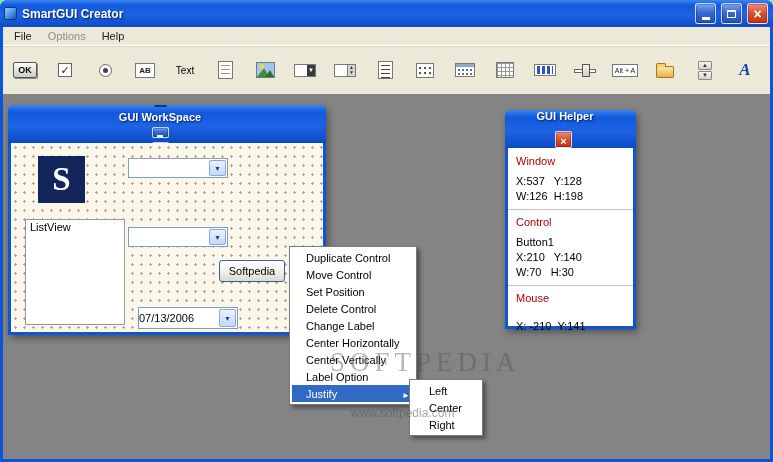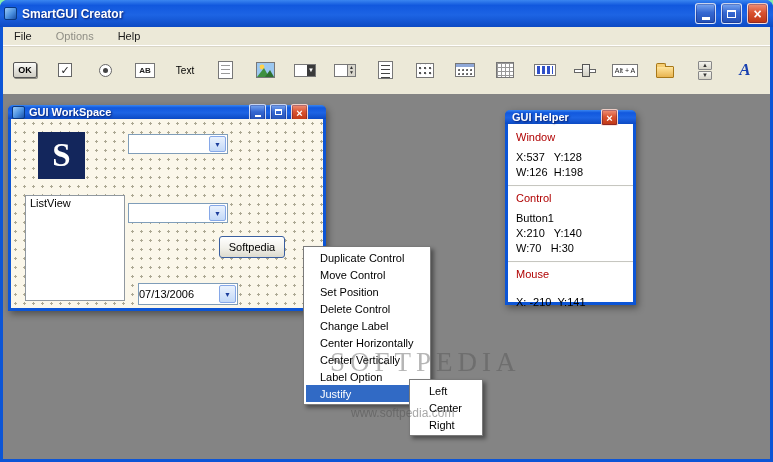--- a/index.html
+++ b/index.html
@@ -19,21 +19,21 @@
   .cap-btn { width:21px; height:21px; border-radius:3px; border:1px solid rgba(255,255,255,.75);
              display:flex; align-items:center; justify-content:center; cursor:default;
              background:linear-gradient(180deg,#7BA7F0,#3568D2 45%,#2450B4);
              box-shadow:inset 0 0 0 1px rgba(0,0,80,.25); }
   .cap-btn.close { background:linear-gradient(180deg,#F0927A,#DA5330 45%,#BE3614); }
   .g-min { width:8px; height:3px; background:#fff; margin-top:9px; }
   .g-max { width:9px; height:8px; border:1px solid #fff; border-top-width:2px; }
   .g-close::after { content:"×"; color:#fff; font-size:14px; font-weight:bold; line-height:1; }
 
   .menubar { height:18px; background:#ECE9D8; display:flex; align-items:center;
-             padding-left:3px; font-size:11px; color:#1a1a1a;gap:8px; }
+             padding-left:3px; font-size:11px; color:#1a1a1a; }
   .menu-item { padding:2px 8px; }
   .menu-item.dim { color:#8f8e85; }
 
   .toolbar { height:49px; background:#ECE9D8; border-top:1px solid #fff;
              box-shadow:inset 0 1px 0 #d9d5c6; display:flex; align-items:center; padding-left:2px; }
   .tbtn { width:40px; height:42px; display:flex; align-items:center; justify-content:center; }
 
   
   .ok-chip { font-size:9px; font-weight:bold; color:#000; border:1px solid #555; border-radius:2px;
              background:linear-gradient(#FBFBF8,#CFCDC2); padding:2px 4px; box-shadow:1px 1px 0 rgba(0,0,0,.4); }
@@ -87,23 +87,23 @@
                 font-size:6px; line-height:7px; color:#333; background:linear-gradient(#F6F5F0,#D6D4C8); }
   .ic-font { font-family:"Liberation Serif", serif; font-style:italic; font-weight:bold;
              font-size:17px; color:#1840B0; }
 
   
   .client { position:relative; flex:1; background:#848484; overflow:hidden; }
 
   
   .child { position:absolute; background:#0C55D6; border-radius:6px 6px 0 0; padding:0 3px 3px;
            box-shadow:2px 3px 7px rgba(0,0,0,.4); }
-  .child-titlebar { height:14px; display:flex; align-items:center; gap:4px; padding:0 18px 0 4px; margin:0 -3px;
+  .child-titlebar { height:38px; display:flex; align-items:center; gap:4px; padding:0 18px 0 4px; margin:0 -3px;
                     border-radius:5px 5px 0 0;
-                    background:linear-gradient(180deg,#3A86F0 0%,#1158DE 20%,#1D64E4 55%,#0C4AC4 100%); }
+                    background:linear-gradient(180deg,#3A86F0 0%,#1158DE 20%,#1D64E4 55%,#0C4AC4 100%);flex-direction:column; }
   .child-title { flex:1; color:#fff; font-weight:bold; font-size:11px;
                  text-shadow:1px 1px 2px rgba(0,0,60,.75); }
   .cap-btn.small { width:17px; height:17px; border-radius:2px; }
   .g-min.s { width:6px; height:2px; margin-top:7px; }
   .g-max.s { width:7px; height:6px; border-top-width:2px; }
   .g-close.s::after { font-size:11px; }
 
   
   .ws-body { position:relative; width:312px; height:189px; background:#FBF7EA;
              background-image:radial-gradient(circle,#ACA893 1px,transparent 1.3px);
@@ -130,21 +130,21 @@
   
   .helper-body { width:125px; height:178px; background:#fff; padding:4px 8px; font-size:11px; color:#000; }
   .h-head { color:#B00000; margin:3px 0 8px; }
   .h-line { white-space:pre; margin:0 0 3px; }
   .h-sep { height:2px; margin:7px -8px 5px; border-top:1px solid #C6C6C0; border-bottom:1px solid #FdFdFb; }
   .h-gap { height:8px; }
 
   
   .menu-popup { position:absolute; background:#fff; border:1px solid #7A7A7A; padding:2px;
                 font-size:11px; color:#000; box-shadow:3px 3px 4px rgba(0,0,0,.4); z-index:20; }
-  .ctx { left:300px; top:152px; width:128px;text-align:right; }
+  .ctx { left:286px; top:152px; width:128px;text-align:right; }
   .menu-row { height:17px; display:flex; align-items:center; padding:0 4px 0 14px; white-space:nowrap; }
   .menu-row.hl { background:#316AC5; color:#fff; }
   .menu-row .grow { flex:1; }
   .sub-arrow::after { content:"►"; font-size:8px; }
   .sub { left:406px; top:285px; width:74px; }
   .sub .menu-row { padding-left:17px; }
 
   
   .wm-title { position:absolute; left:327px; top:253px; z-index:30; pointer-events:none;
               font-family:"Liberation Serif", serif; font-size:27px; letter-spacing:5px;

